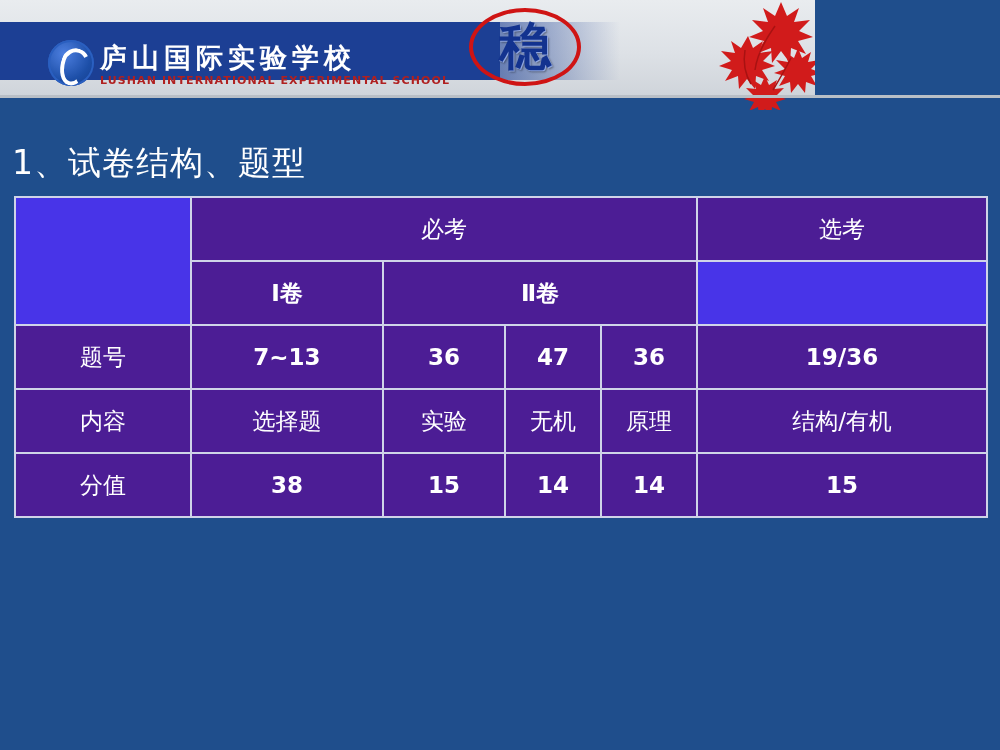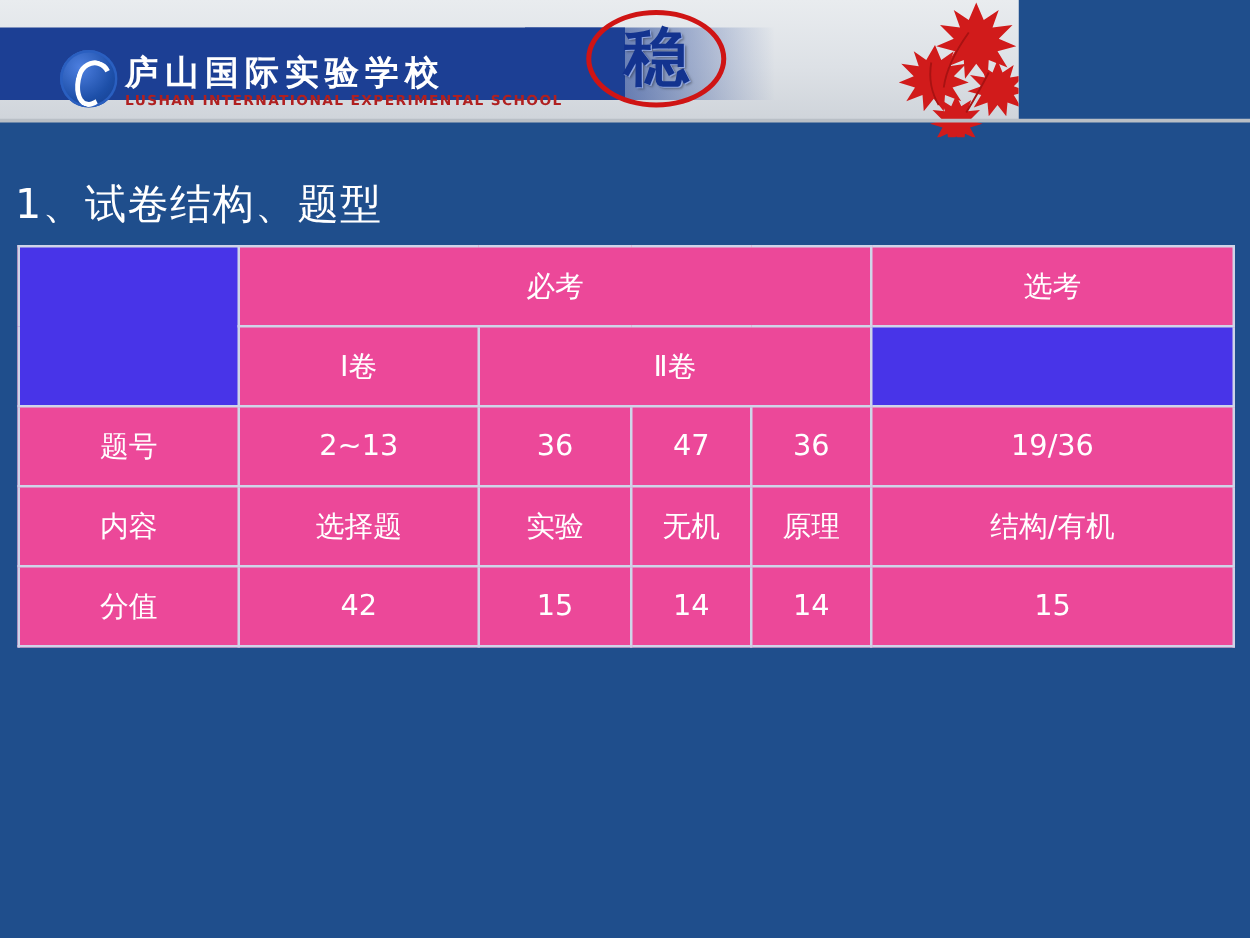--- a/index.html
+++ b/index.html
@@ -128,36 +128,36 @@
   
   .table-wrap {
     position: absolute;
     left: 14px; top: 196px;
     width: 972px;
   }
   table.main {
     border-collapse: collapse;
     width: 972px;
     table-layout: fixed;
-    background: #ec4899;
+    background: #4c1d95;
   }
   table.main td {
     border: 2px solid #cfd4e8;
     color: #ffffff;
     text-align: center;
     vertical-align: middle;
     font-size: 23px;
     height: 62px;
     padding: 0;
   }
   td.blank {
     background: #4834e8;
   }
   td.bold {
-    font-weight: normal;
+    font-weight: bold;
   }
   td.hdr {
     font-size: 23px;
   }
   .row-label {
     font-size: 23px;
   }
   .roman {
     font-family: "DejaVu Sans", "Liberation Sans", sans-serif;
     font-weight: bold;
@@ -215,39 +215,39 @@
         <td class="hdr">选考</td>
       </tr>
       <tr>
         <td class="hdr bold roman">Ⅰ卷</td>
         <td class="hdr bold roman" colspan="3">Ⅱ卷</td>
         <td class="blank"></td>
       </tr>
 
       <tr>
         <td class="row-label">题号</td>
-        <td class="bold">2~13</td>
+        <td class="bold">7~13</td>
         <td class="bold">36</td>
         <td class="bold">47</td>
         <td class="bold">36</td>
         <td class="bold">19/36</td>
       </tr>
 
       <tr>
         <td class="row-label">内容</td>
         <td>选择题</td>
         <td>实验</td>
         <td>无机</td>
         <td>原理</td>
         <td>结构/有机</td>
       </tr>
 
       <tr>
         <td class="row-label">分值</td>
-        <td class="bold">42</td>
+        <td class="bold">38</td>
         <td class="bold">15</td>
         <td class="bold">14</td>
         <td class="bold">14</td>
         <td class="bold">15</td>
       </tr>
     </tbody>
   </table>
 </div>
 
 </body></html>

